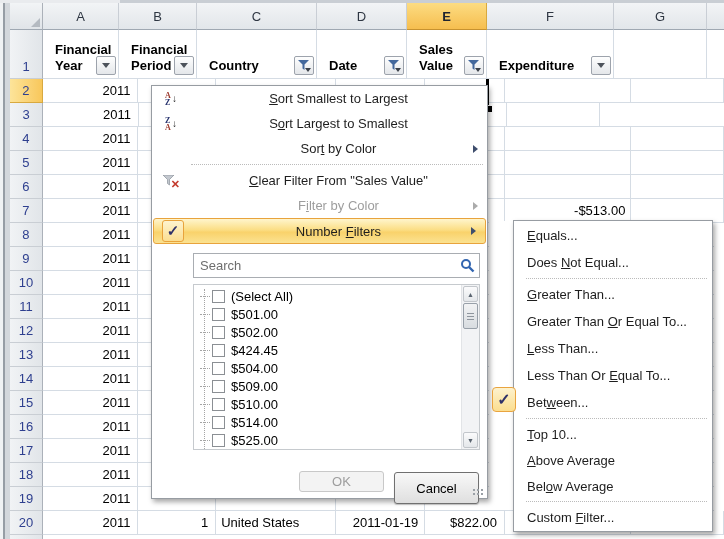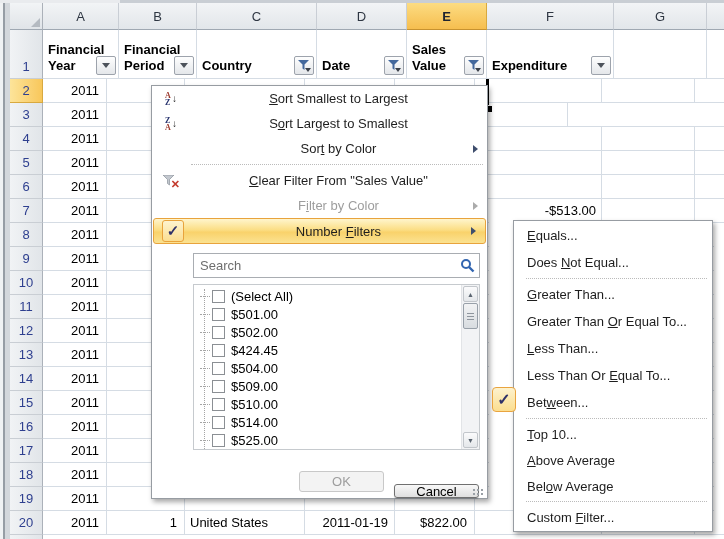--- a/index.html
+++ b/index.html
@@ -14,35 +14,35 @@
   .ch{box-sizing:border-box;height:27px;display:flex;align-items:center;justify-content:center;
       background:linear-gradient(#F2F4F6,#E2E6EA);border-right:1px solid #C9CED5;border-bottom:1px solid #9FA8B2;
       font-size:13px;color:#2E3642;}
   .ch-a{width:76px}.ch-b{width:78px}.ch-c{width:120px}.ch-d{width:90px}.ch-e{width:80px}.ch-f{width:127px}.ch-g{width:93px}.ch-h{width:17px;border-right:none;}
   .ch.sel{background:linear-gradient(#FCDC82,#F6BE4F);border-right:1px solid #D8A93F;border-bottom:1px solid #C7922F;color:#1F2430;font-weight:bold;}
   
   .hrow{position:absolute;left:10px;top:30px;height:49px;display:flex;}
   .rh1{width:33px;box-sizing:border-box;background:linear-gradient(90deg,#F1F3F5,#E1E5E9);border-right:1px solid #ABB1B9;border-bottom:1px solid #C9CED4;
        color:#2E3F8F;font-size:13px;display:flex;align-items:flex-end;justify-content:center;padding-bottom:4px;}
   .hc{box-sizing:border-box;position:relative;background:#fff;border-right:1px solid #D5DCE4;border-bottom:1px solid #D5DCE4;
-      font-weight:bold;font-size:13px;color:#000;display:flex;align-items:flex-end;padding:2px 2px 4px 5px;line-height:16px;}
+      font-weight:bold;font-size:13px;color:#000;display:flex;align-items:flex-end;padding:2px 2px 4px 12px;line-height:16px;}
   .hc-a{width:76px}.hc-b{width:78px}.hc-c{width:120px}.hc-d{width:90px}.hc-e{width:80px}.hc-f{width:127px}.hc-g{width:93px}.hc-h{width:17px;border-right:none}
   .hc-label{display:block;max-width:calc(100% - 4px);}
   .fbtn{position:absolute;right:2px;bottom:3px;width:20px;height:19px;box-sizing:border-box;border:1px solid #9DA3AC;border-radius:2px;
         background:linear-gradient(#FEFEFE,#E4E7EA);display:flex;align-items:center;justify-content:center;}
   .arrow-down{width:0;height:0;border-left:4px solid transparent;border-right:4px solid transparent;border-top:5px solid #4D535B;}
   
   .grid{position:absolute;left:10px;top:79px;width:714px;}
   .srow{display:flex;height:24px;}
   .cell{box-sizing:border-box;height:24px;border-right:1px solid #D5DCE4;border-bottom:1px solid #D5DCE4;font-size:13px;color:#000;
         display:flex;align-items:center;overflow:hidden;white-space:nowrap;}
   .rowhdr{width:33px;background:linear-gradient(90deg,#F1F3F5,#E1E5E9);border-right:1px solid #ABB1B9;border-bottom:1px solid #C9CED4;
           color:#2E3F8F;justify-content:center;}
   .rowhdr.active{background:linear-gradient(90deg,#FDE49A,#F8C75B);border-right:1px solid #D8A93F;border-bottom:1px solid #D8A93F;}
-  .ca{width:64px;justify-content:flex-end;padding-right:7px;}
+  .ca{width:96px;justify-content:flex-end;padding-right:7px;}
   .cb{width:78px;justify-content:flex-end;padding-right:7px;}
   .cc{width:120px;padding-left:5px;}
   .cd{width:90px;justify-content:flex-end;padding-right:6px;}
   .ce{width:80px;justify-content:flex-end;padding-right:7px;}
   .cf{width:127px;justify-content:flex-end;padding-right:5px;}
   .cg{width:93px;}
   .chh{flex:1;border-right:none;}
   .stubrow{position:absolute;left:10px;top:535px;width:33px;height:4px;background:linear-gradient(90deg,#F1F3F5,#E1E5E9);border-right:1px solid #ABB1B9;box-sizing:border-box;}
   
   .acb{position:absolute;left:486px;top:79px;width:3px;height:26px;background:#000;}
@@ -89,21 +89,21 @@
   .sbar{position:absolute;right:0;top:0;bottom:0;width:17px;background:#F2F3F5;border-left:1px solid #E2E4E7;}
   .sbtn{position:absolute;left:1px;width:15px;height:16px;box-sizing:border-box;border:1px solid #C2C6CB;border-radius:2px;
         background:linear-gradient(#FBFBFC,#E4E7EA);display:flex;align-items:center;justify-content:center;font-size:7px;color:#5A6470;}
   .sbtn.up{top:1px;} .sbtn.down{bottom:1px;}
   .sthumb{position:absolute;left:1px;top:18px;width:15px;height:26px;box-sizing:border-box;border:1px solid #98A0A9;border-radius:2px;
           background:linear-gradient(#F2F3F4,#D8DCE0);display:flex;align-items:center;justify-content:center;}
   .sthumb span{width:7px;height:7px;background:repeating-linear-gradient(180deg,#8E959D 0 1px,transparent 1px 3px);}
   
   .btn{position:absolute;box-sizing:border-box;border-radius:3px;font-size:13px;display:flex;align-items:center;justify-content:center;}
   .btn-ok{left:147px;top:385px;width:85px;height:21px;border:1px solid #C8C8C8;background:#F3F3F3;color:#9D9D9D;}
-  .btn-cancel{left:242px;top:398px;width:85px;height:14px;border:1px solid #707070;background:linear-gradient(#F8F8F8,#DFDFDF);color:#000;box-shadow:0 1px 1px rgba(0,0,0,0.2);}
+  .btn-cancel{left:242px;top:386px;width:85px;height:32px;border:1px solid #707070;background:linear-gradient(#F8F8F8,#DFDFDF);color:#000;box-shadow:0 1px 1px rgba(0,0,0,0.2);}
   .grip{position:absolute;right:3px;bottom:2px;width:12px;height:8px;background-image:radial-gradient(circle,#9AA0A6 1px,transparent 1.3px);background-size:4px 4px;}
   
   .submenu{position:absolute;left:513px;top:220px;width:200px;height:312px;box-sizing:border-box;background:#fff;border:1px solid #979CA2;
            box-shadow:2px 3px 5px rgba(0,0,0,0.35);font-size:13px;color:#1E1E1E;padding-top:1px;}
   .sm-item{height:27px;display:flex;align-items:center;padding-left:13px;}
   .sm-item.short{height:26px;}
   .sm-item u{text-decoration:underline;}
   .sm-sep{border-top:1px dotted #BBBBBB;margin:2px 5px 2px 12px;height:0;}
   .between-check{position:absolute;left:492px;top:387px;width:24px;height:25px;box-sizing:border-box;border:1px solid #E9A43F;border-radius:4px;
                  background:linear-gradient(#FDF2CE,#FBDE90);display:flex;align-items:center;justify-content:center;font-weight:bold;font-size:16px;color:#2F3168;}

